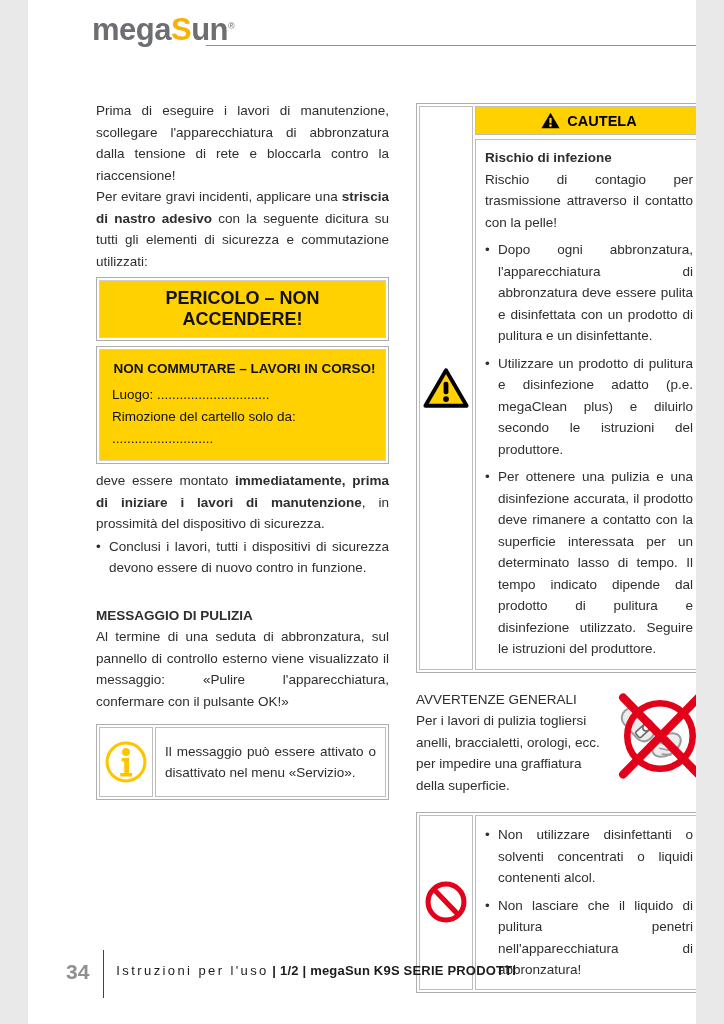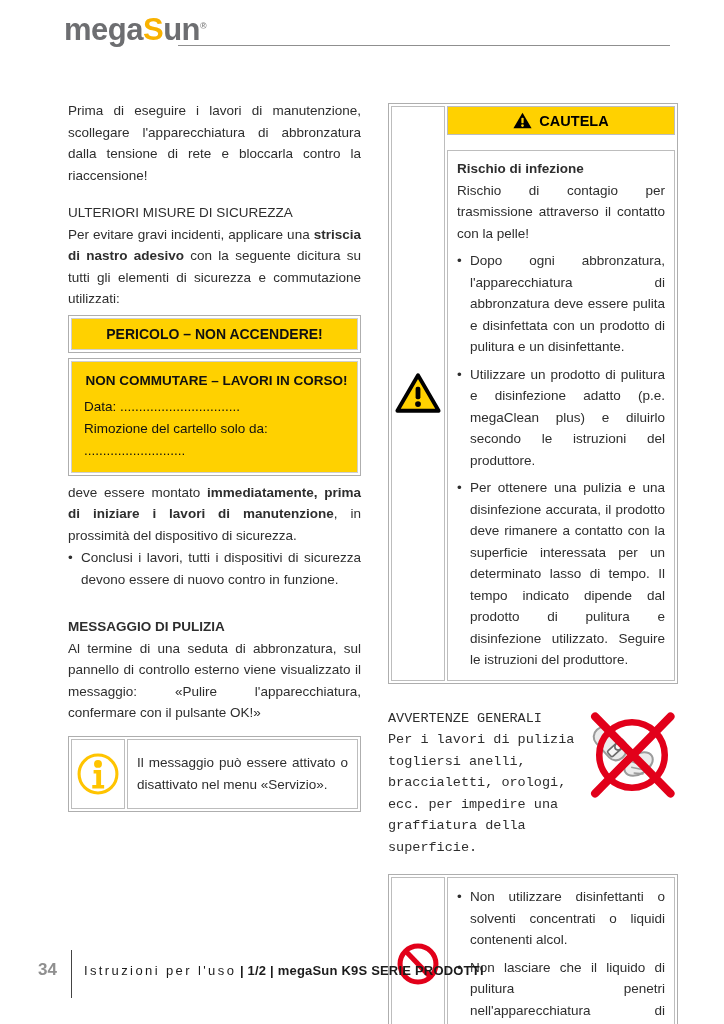--- a/index.html
+++ b/index.html
@@ -1,17 +1,17 @@
 <!DOCTYPE html>
 <html><head>
 <meta charset="utf-8">
 <style>
   html,body { margin:0; padding:0; background:#e9e9e9; }
   .page {
-    position:relative; width:724px; height:1024px; background:#ffffff;
+    position:relative; width:668px; height:1024px; background:#ffffff;
     font-family:"Liberation Sans", sans-serif; color:#2e2e2e; overflow:hidden;
     margin:0 auto;
   }
   
   .logo { position:absolute; left:64px; top:12px; font-size:31px; font-weight:600;
           color:#6d6e71; letter-spacing:-0.5px; }
   .logo .s { color:#f9b200; }
   .logo sup { font-size:9px; color:#8a8a8a; vertical-align:super; }
   .header-rule { position:absolute; left:178px; top:45px; width:492px; height:1px; background:#8f8f8f; }
 
@@ -21,78 +21,77 @@
 
   .body-text { font-size:13.5px; line-height:21.5px; text-align:justify; margin:0; }
   .plain { text-align:left; }
   b { font-weight:bold; }
 
   .sec-gap { margin-top:16px; }
 
   
   .ybox { border:1px solid #aeaeae; background:#fff; padding:2px; margin-top:5px; }
   .ybox-inner { background:#ffd100; border:1px solid #cfcfcf; }
-  .pericolo { text-align:center; font-weight:bold; font-size:14px; padding:7px 4px; color:#111; }
+  .pericolo { text-align:center; font-weight:bold; font-size:18px; padding:7px 4px; color:#111; }
   .sign-inner { padding:8px 8px 10px 12px; font-size:13.5px; line-height:22px; color:#111; }
   .sign-title { text-align:center; font-weight:bold; margin-bottom:4px; }
 
   
   .wtable { border:1px solid #aeaeae; background:#fff; padding:2px; display:flex; gap:2px; }
   .wcell { border:1px solid #bdbdbd; }
   .icon-cell { width:52px; flex:none; display:flex; align-items:center; justify-content:center; }
-  .content-cell { flex:1; display:flex; flex-direction:column; gap:15px; min-width:0; }
+  .content-cell { flex:1; display:flex; flex-direction:column; gap:4px; min-width:0; }
   .caut-header { background:#ffd100; display:flex; align-items:center; justify-content:center;
                  gap:7px; height:27px; font-size:14.5px; font-weight:bold; color:#000; }
   .caut-body { padding:7px 9px 9px 9px; }
   .text-cell { flex:1; padding:8px 9px; display:flex; flex-direction:column; justify-content:center; }
 
   .bullet { display:flex; margin-top:6px; }
   .bullet .dot { width:13px; flex:none; }
   .bullet .btxt { flex:1; text-align:justify; min-width:0; }
 
   .right-title { font-size:19px; font-weight:bold; color:#d2232a; margin:0 0 10px 0; }
 
   
-  .avv-row { display:flex; margin-top:24px;font-family:Liberation Mono, monospace; }
+  .avv-row { display:flex; margin-top:16px; }
   .avv-text { width:196px; flex:none; }
   .avv-icon { margin-left:auto; margin-top:2px; }
 
   
   .footer { position:absolute; left:38px; top:950px; display:flex; }
-  .pagenum { font-size:17px; font-weight:bold; color:#8f8f8f; padding-top:10px; }
+  .pagenum { font-size:21px; font-weight:bold; color:#8f8f8f; padding-top:10px; }
   .f-vline { width:1px; height:48px; background:#444; margin:0 12px 0 14px; }
   .f-text { font-size:13px; padding-top:13px; color:#1c1c1c; white-space:nowrap; }
   .f-text .spaced { letter-spacing:2.4px; }
   .f-text b { letter-spacing:0.2px; }
 </style>
 </head>
 <body>
 
 <div class="page">
 
   <div class="logo"><span>mega</span><span class="s">S</span><span>un</span><sup>®</sup></div>
   <div class="header-rule"></div>
 
   <div class="col-left">
 
     <p class="body-text">Prima di eseguire i lavori di manutenzione, scollegare l'apparecchiatura di abbronzatura dalla tensione di rete e bloccarla contro la riaccensione!</p>
 
-    <p class="body-text plain sec-gap">ULTERIORI MISURE DI SICUREZZA</p>
 
     <p class="body-text"><span>Per evitare gravi incidenti, applicare una </span><b>striscia di nastro adesivo</b><span> con la seguente dicitura su tutti gli elementi di sicurezza e commutazione utilizzati:</span></p>
 
     <div class="ybox">
       <div class="ybox-inner pericolo">PERICOLO – NON ACCENDERE!</div>
     </div>
 
 
     <div class="ybox">
       <div class="ybox-inner sign-inner">
         <div class="sign-title">NON COMMUTARE – LAVORI IN CORSO!</div>
-        <div>Data: ................................</div>
+        <div>Luogo: ..............................</div>
         <div>Rimozione del cartello solo da: ...........................</div>
       </div>
     </div>
 
     <p class="body-text" style="margin-top:6px;"><span>deve essere montato </span><b>immediatamente, prima di iniziare i lavori di manutenzione</b><span>, in prossimità del dispositivo di sicurezza.</span></p>
 
     <div class="bullet body-text" style="margin-top:1px;">
       <span class="dot">•</span>
       <span class="btxt">Conclusi i lavori, tutti i dispositivi di sicurezza devono essere di nuovo contro in funzione.</span>
     </div>

